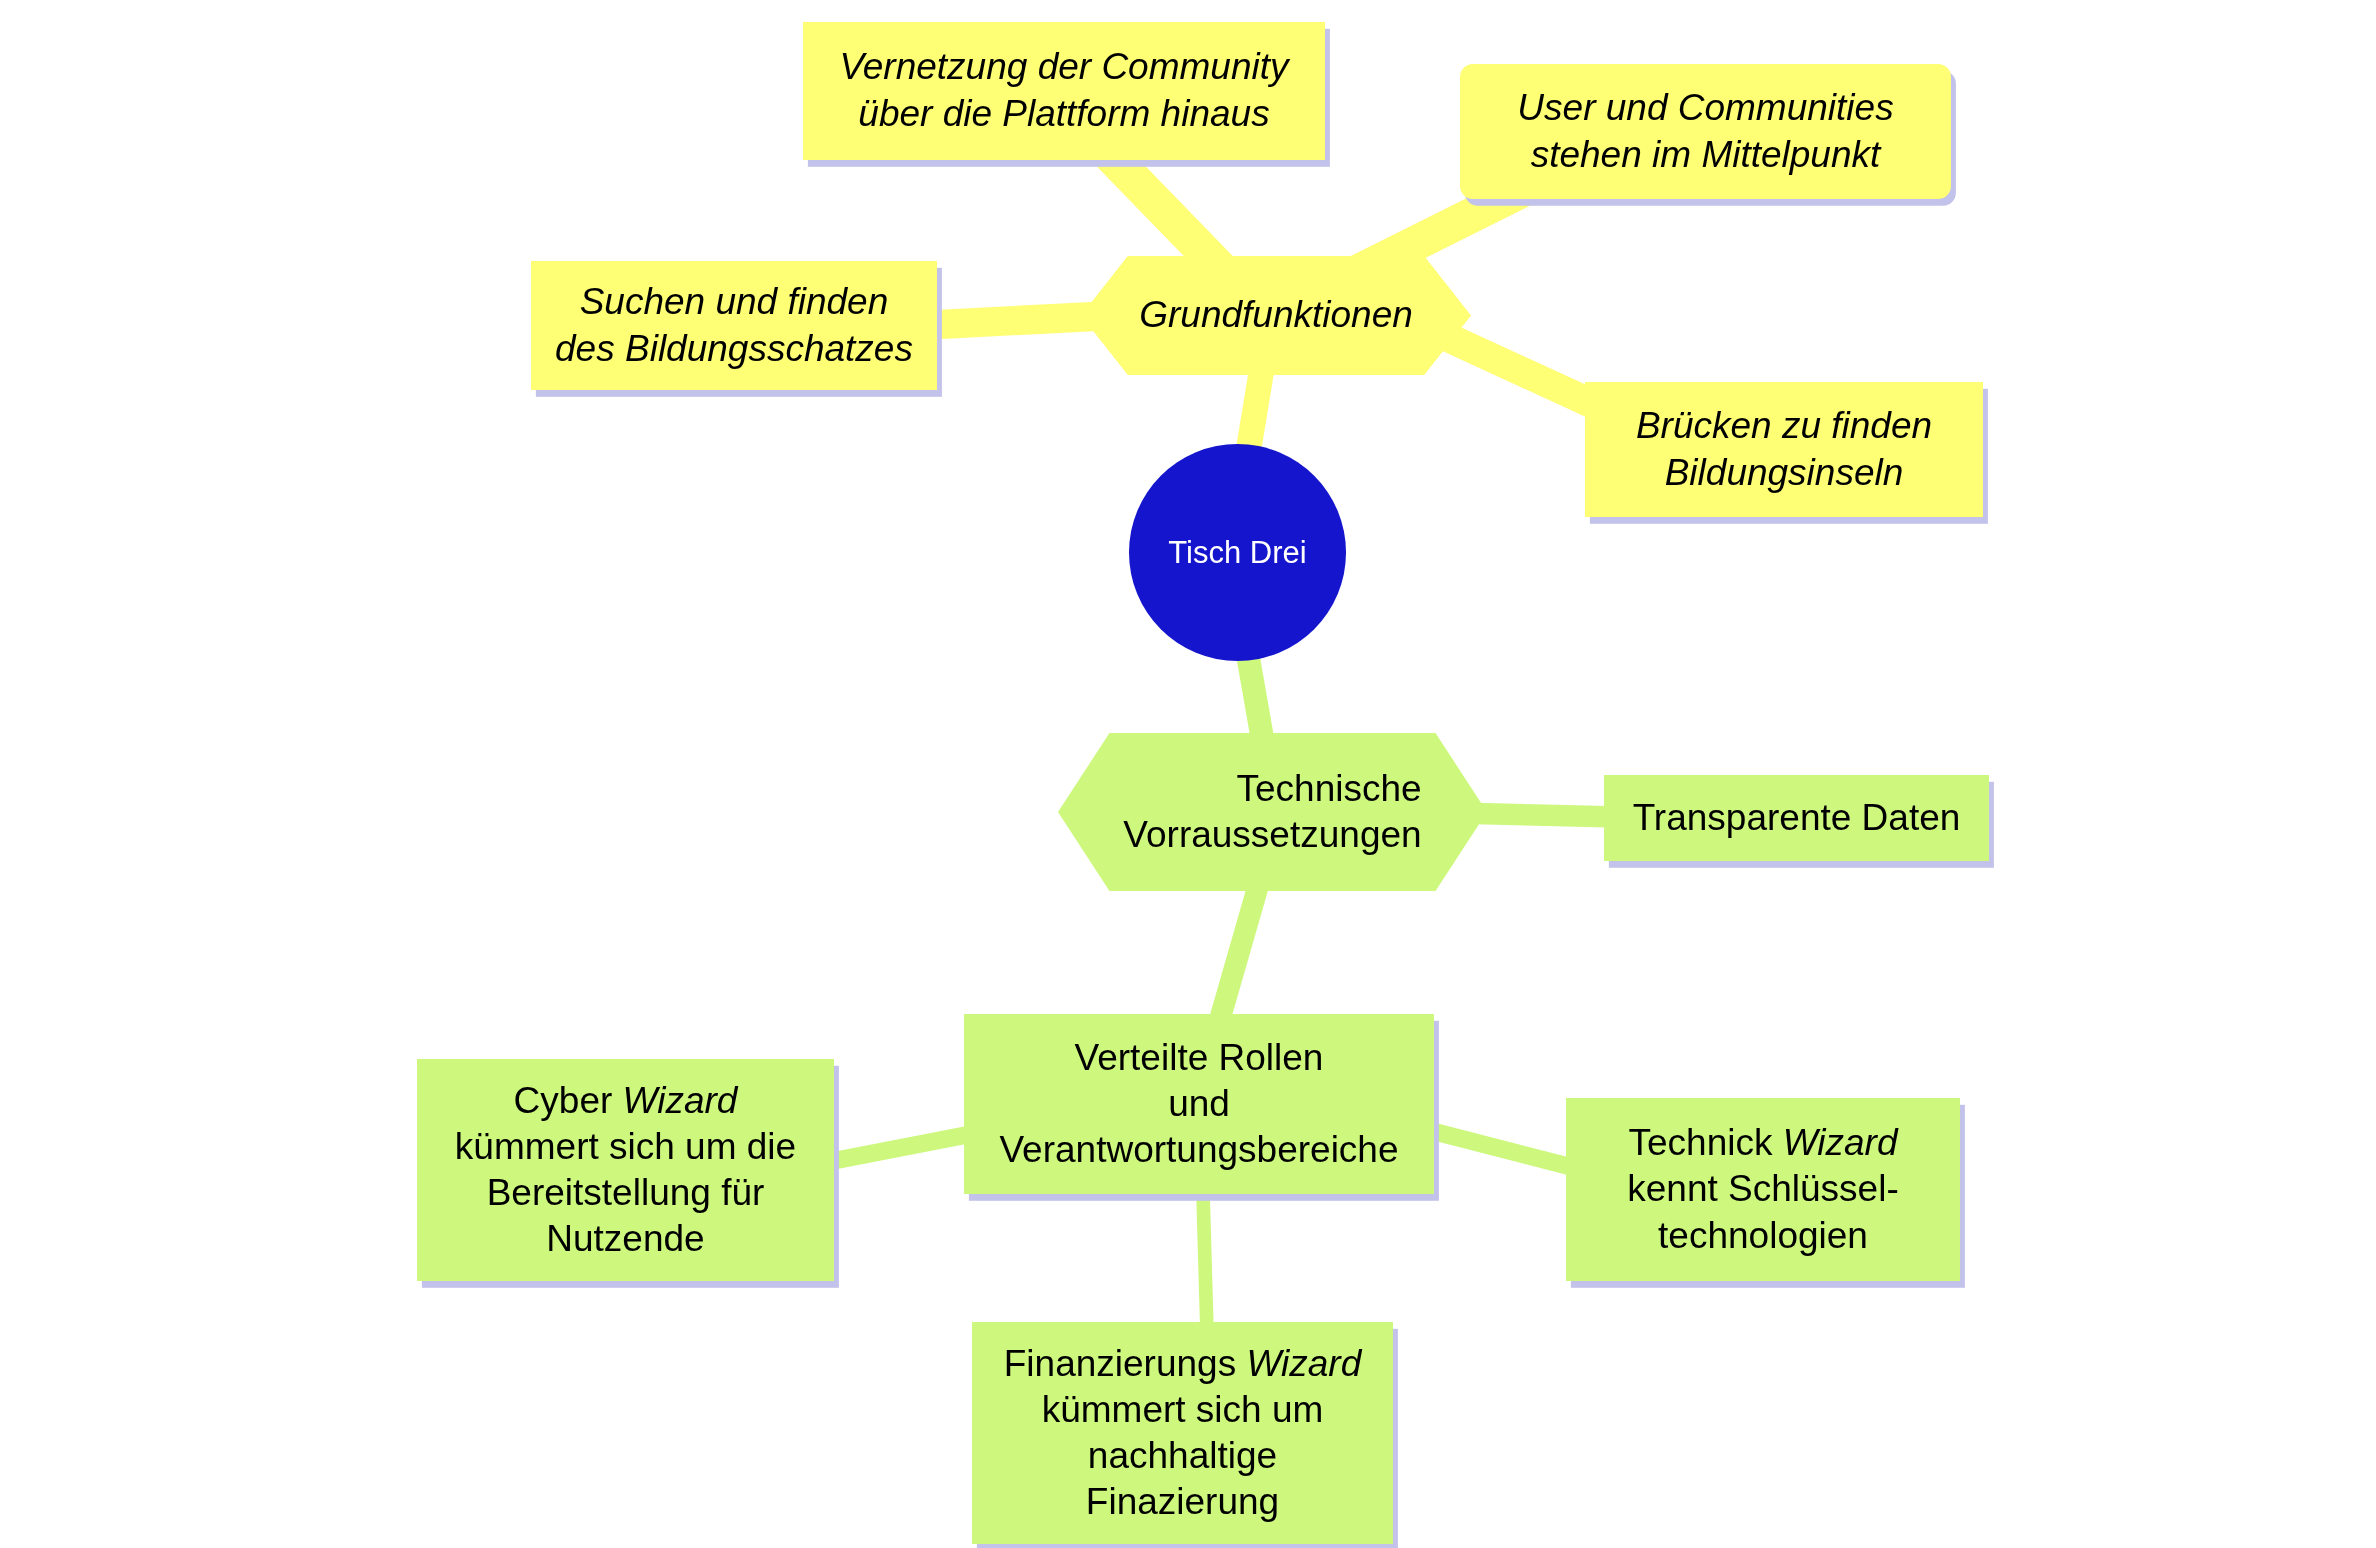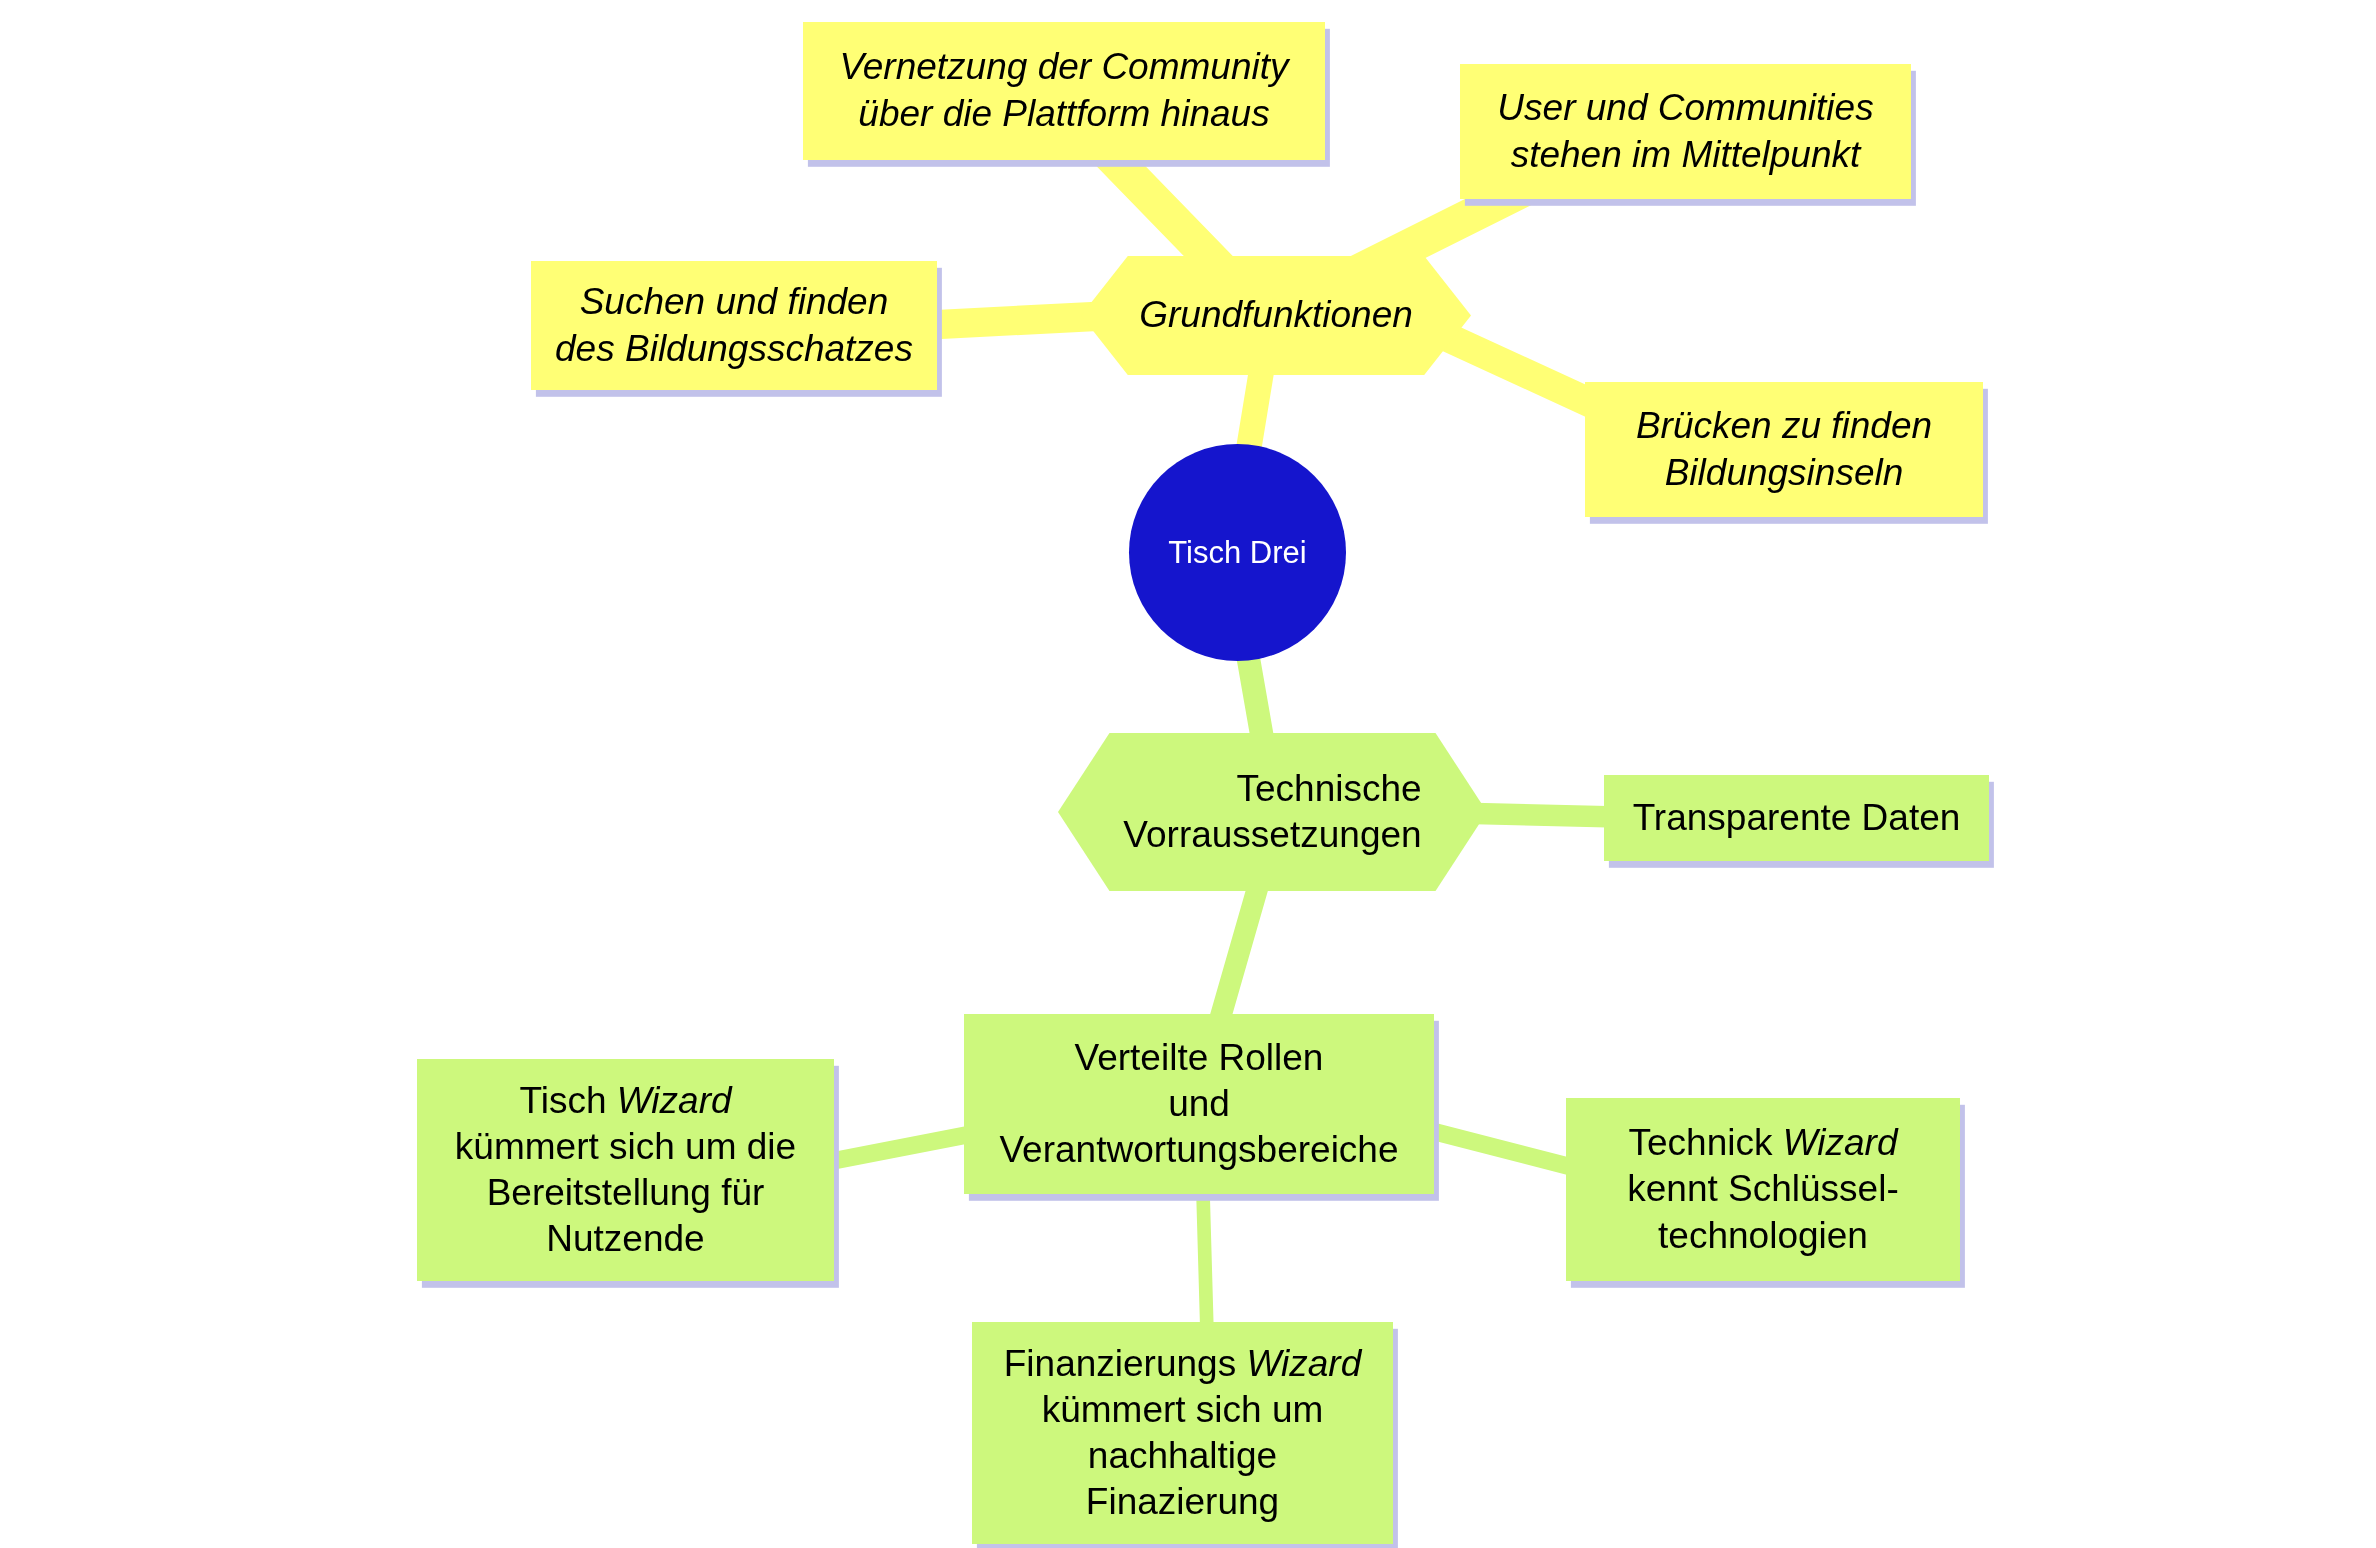--- a/index.html
+++ b/index.html
@@ -50,21 +50,21 @@
     color: #ffffff;
     display: flex;
     align-items: center;
     justify-content: center;
     font-size: 31px;
   }
   em { font-style: italic; }
 
   
   #node-vernetzung     { left: 803px;  top: 21.5px;   width: 522px; height: 138px; }
-  #node-user           { left: 1460px; top: 64px;   width: 451px; height: 135px; }
+  #node-user           { left: 1460px; top: 64px;   width: 491px; height: 135px; border-radius: 13px; }
   #node-suchen         { left: 531px;  top: 261px;  width: 406px; height: 129px; }
   #node-grund          { left: 1081px; top: 256px;  width: 390px; height: 119px; }
   #node-bruecken       { left: 1585px; top: 382px;  width: 398px; height: 135px; }
   #node-root           { left: 1129px; top: 444px;  width: 217px; height: 217px; }
   #node-technische     { left: 1058px; top: 733px;  width: 429px; height: 158px; }
   #node-transparente   { left: 1604px; top: 775px;  width: 385px; height: 86px; }
   #node-verteilte      { left: 964px;  top: 1014px; width: 470px; height: 180px; }
   #node-cyber          { left: 417px;  top: 1059px; width: 417px; height: 222px; }
   #node-technick       { left: 1566px; top: 1098px; width: 394px; height: 183px; }
   #node-finanzierungs  { left: 972px; top: 1322px; width: 421px; height: 222px; }
@@ -125,21 +125,21 @@
     <span>Transparente Daten</span>
   </div>
 
   <div id="node-verteilte" class="node box green">
     <span>Verteilte Rollen
 und
 Verantwortungsbereiche</span>
   </div>
 
   <div id="node-cyber" class="node box green">
-    <span><span>Tisch </span><em>Wizard</em><span>
+    <span><span>Cyber </span><em>Wizard</em><span>
 kümmert sich um die
 Bereitstellung für
 Nutzende</span></span>
   </div>
 
   <div id="node-technick" class="node box green">
     <span><span>Technick </span><em>Wizard</em><span>
 kennt Schlüssel-
 technologien</span></span>
   </div>

